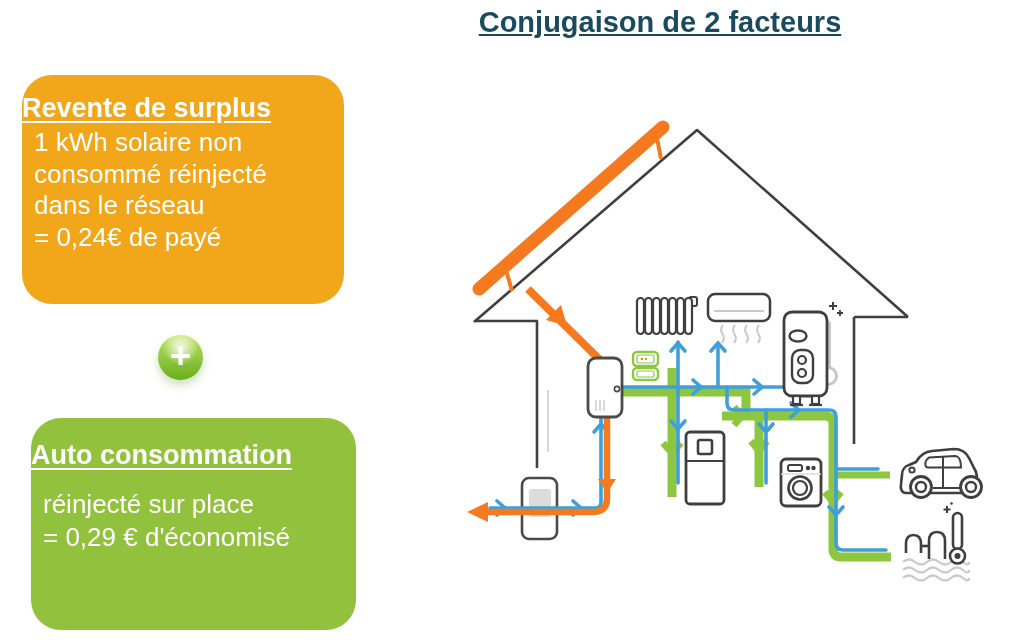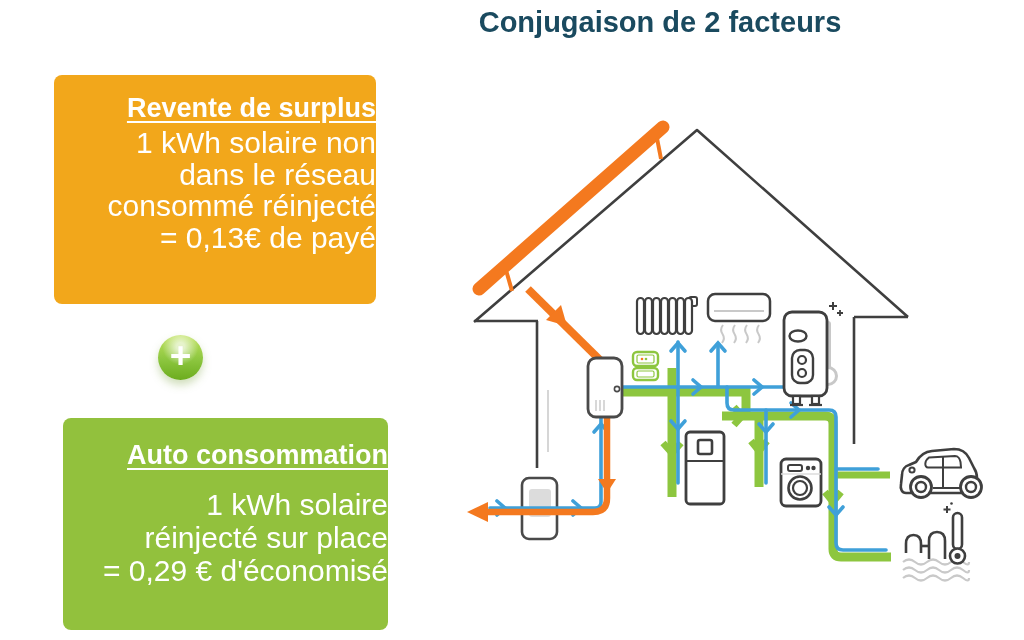--- a/index.html
+++ b/index.html
@@ -6,38 +6,39 @@
   body{
     width:1024px;height:640px;position:relative;overflow:hidden;
     background:#ffffff;
     font-family:"Liberation Sans", sans-serif;
   }
   *{box-sizing:border-box;}
   .title{
     position:absolute;left:360px;top:6px;width:600px;
     text-align:center;font-size:29px;font-weight:bold;
     color:var(--c-title,#1A4A5F);
+    text-decoration:underline;
   }
   .card{
-    position:absolute;color:#fff;text-align:right;border-radius:8px;margin-left:32px;
+    position:absolute;color:#fff;text-align:left;border-radius:30px;
   }
   .card-surplus{
     left:22px;top:75px;width:322px;height:229px;
     background:var(--c-surplus-bg,#F2A71B);padding-top:18px;
   }
   .card-auto{
     left:31px;top:418px;width:325px;height:212px;
     background:var(--c-autoconso-bg,#92C13D);padding-top:22px;
   }
   .card-heading{
     font-size:27px;font-weight:bold;text-decoration:underline;
     text-underline-offset:4px;margin-bottom:3px;
   }
   .card-auto .card-heading{margin-bottom:17px;}
-  .card-line{font-size:30px;line-height:31.5px;}
+  .card-line{font-size:26px;line-height:31.5px;padding-left:12px;}
   .card-auto .card-line{line-height:33px;}
   .plus-badge{
     position:absolute;left:158px;top:335px;width:45px;height:45px;border-radius:50%;
     background:
       radial-gradient(circle at 50% 26%, rgba(255,255,255,.7) 0 10%, rgba(255,255,255,0) 45%),
       linear-gradient(180deg,#BFE25E 0%,#8CC63F 55%,#6CAC1E 100%);
     box-shadow:0 5px 8px rgba(120,160,60,.35);
     display:flex;align-items:center;justify-content:center;
   }
   .plus-badge span{color:#fff;font-size:37px;font-weight:bold;line-height:1;margin-top:-4px;}
@@ -51,32 +52,31 @@
   .wfill{fill:#ffffff;}
 </style>
 </head>
 <body>
 
 <div class="title">Conjugaison de 2 facteurs</div>
 
 <div class="card card-surplus">
   <div class="card-heading">Revente de surplus</div>
   <div class="card-line">1 kWh solaire non</div>
+  <div class="card-line">consommé réinjecté</div>
   <div class="card-line">dans le réseau</div>
-  <div class="card-line">consommé réinjecté</div>
-  <div class="card-line">= 0,13€ de payé</div>
+  <div class="card-line">= 0,24€ de payé</div>
 </div>
 
 <div class="plus-badge">
   <span>+</span>
 </div>
 
 <div class="card card-auto">
   <div class="card-heading">Auto consommation</div>
-  <div class="card-line">1 kWh solaire</div>
   <div class="card-line">réinjecté sur place</div>
   <div class="card-line">= 0,29 € d'économisé</div>
 </div>
 
 <svg class="diagram" width="1024" height="640" viewBox="0 0 1024 640">
 
   <g>
     <path class="outl" stroke-width="2.6" stroke-linejoin="round" d="M474,322 L697,130 L908,317 M474,321 H538 M537,321 V468 M908,317 H854 M854,317 V444"></path>
     <line x1="548" y1="390" x2="548" y2="452" stroke="#D6D6D6" stroke-width="2"></line>
   </g>

